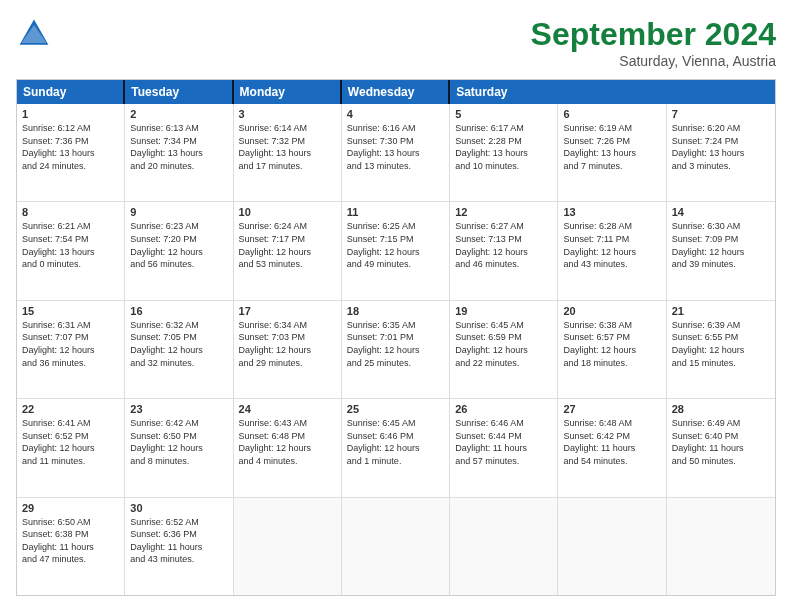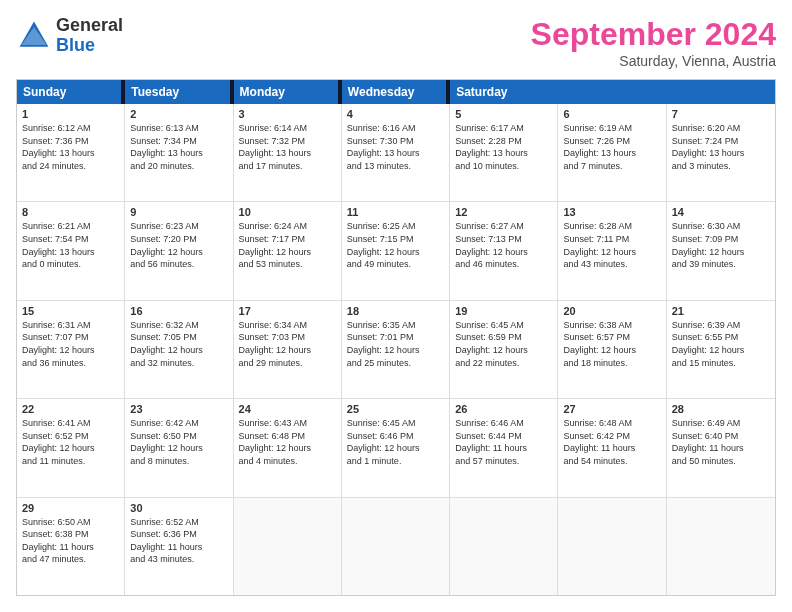--- a/index.html
+++ b/index.html
@@ -46,21 +46,21 @@
     .logo-icon {
       width: 36px;
       height: 36px;
     }
     .title-area {
       text-align: right;
     }
     .month-title {
       font-size: 32px;
       font-weight: bold;
-      color: #ec4899;
+      color: #15803d;
     }
     .location {
       font-size: 14px;
       color: #555;
     }
     .calendar {
       flex: 1;
       display: flex;
       flex-direction: column;
       border: 1px solid #ccc;
@@ -68,21 +68,21 @@
     .cal-header {
       display: grid;
       grid-template-columns: repeat(7, 1fr);
       background: #1a6bbf;
     }
     .cal-header-cell {
       color: #fff;
       font-weight: bold;
       font-size: 12px;
       padding: 5px 6px;
-      border-right: 4px solid #0f172a;
+      border-right: 2px solid #0f172a;
       text-align: left;
     }
     .cal-header-cell:last-child { border-right: none; }
     .cal-body {
       display: flex;
       flex-direction: column;
       flex: 1;
     }
     .cal-row {
       display: grid;
@@ -120,24 +120,20 @@
 </head>
 <body>
 
 <div class="page">
   <div class="header">
     <div class="logo">
       <svg class="logo-icon" viewBox="0 0 40 40" xmlns="http://www.w3.org/2000/svg">
         <polygon points="20,4 36,32 4,32" fill="#1a6bbf"></polygon>
         <polygon points="20,10 34,30 6,30" fill="#fff" opacity="0.3"></polygon>
       </svg>
-      <div class="logo-text">
-        <span class="logo-general">General</span>
-        <span class="logo-blue">Blue</span>
-      </div>
     </div>
     <div class="title-area">
       <div class="month-title">September 2024</div>
       <div class="location">Saturday, Vienna, Austria</div>
     </div>
   </div>
 
   <div class="calendar">
     <div class="cal-header">
     <div class="cal-header-cell">Sunday</div>

